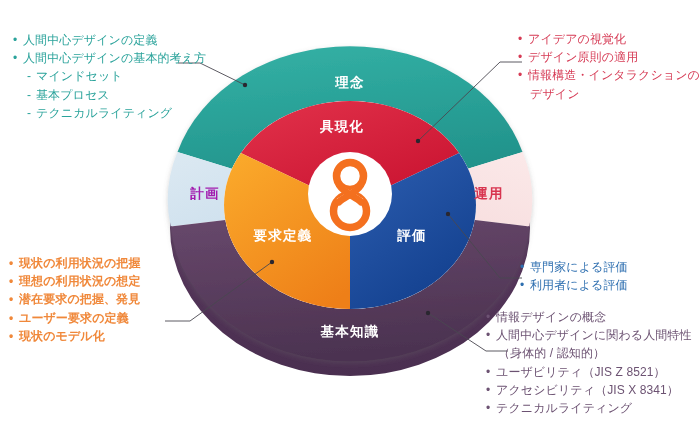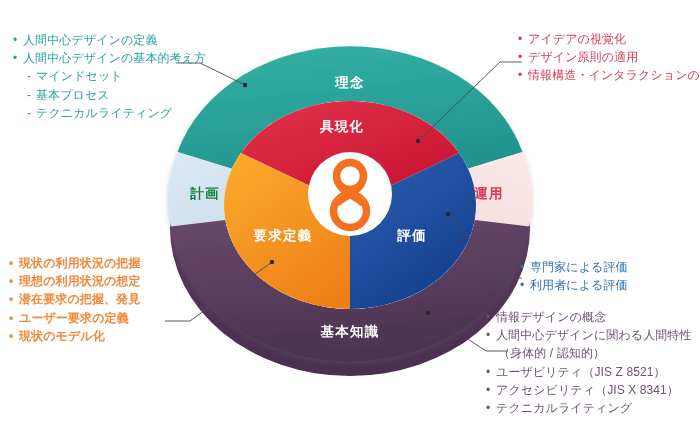--- a/index.html
+++ b/index.html
@@ -69,21 +69,21 @@
   .seg-label {
     position: absolute;
     font-size: 13.5px;
     font-weight: bold;
     letter-spacing: 1.2px;
     color: #ffffff;
     white-space: nowrap;
     transform: translate(-50%, -50%);
   }
   .lbl-rinen  { color: #ffffff; }
-  .lbl-keikaku{ color: #15803d; }
+  .lbl-keikaku{ color: #a21caf; }
   .lbl-unyo   { color: #D8344F; }
   .lbl-kihon  { color: #ffffff; }
 </style>
 </head>
 <body>
 
 <div id="stage">
 
   <svg class="wheel-svg" viewBox="0 0 700 437">
     <defs>
@@ -202,20 +202,21 @@
       <span class="li bullet-dot">人間中心デザインの基本的考え方</span>
       <span class="li sub bullet-dash">マインドセット</span>
       <span class="li sub bullet-dash">基本プロセス</span>
       <span class="li sub bullet-dash">テクニカルライティング</span>
     </div>
 
   <div class="callout blk-embody" style="left:519px; top:30px;">
       <span class="li bullet-dot">アイデアの視覚化</span>
       <span class="li bullet-dot">デザイン原則の適用</span>
       <span class="li bullet-dot">情報構造・インタラクションの</span>
+      <span class="li cont">デザイン</span>
     </div>
 
   <div class="callout blk-req" style="left:10px; top:254px;font-weight:bold;">
       <span class="li bullet-dot">現状の利用状況の把握</span>
       <span class="li bullet-dot">理想の利用状況の想定</span>
       <span class="li bullet-dot">潜在要求の把握、発見</span>
       <span class="li bullet-dot">ユーザー要求の定義</span>
       <span class="li bullet-dot">現状のモデル化</span>
     </div>
 

